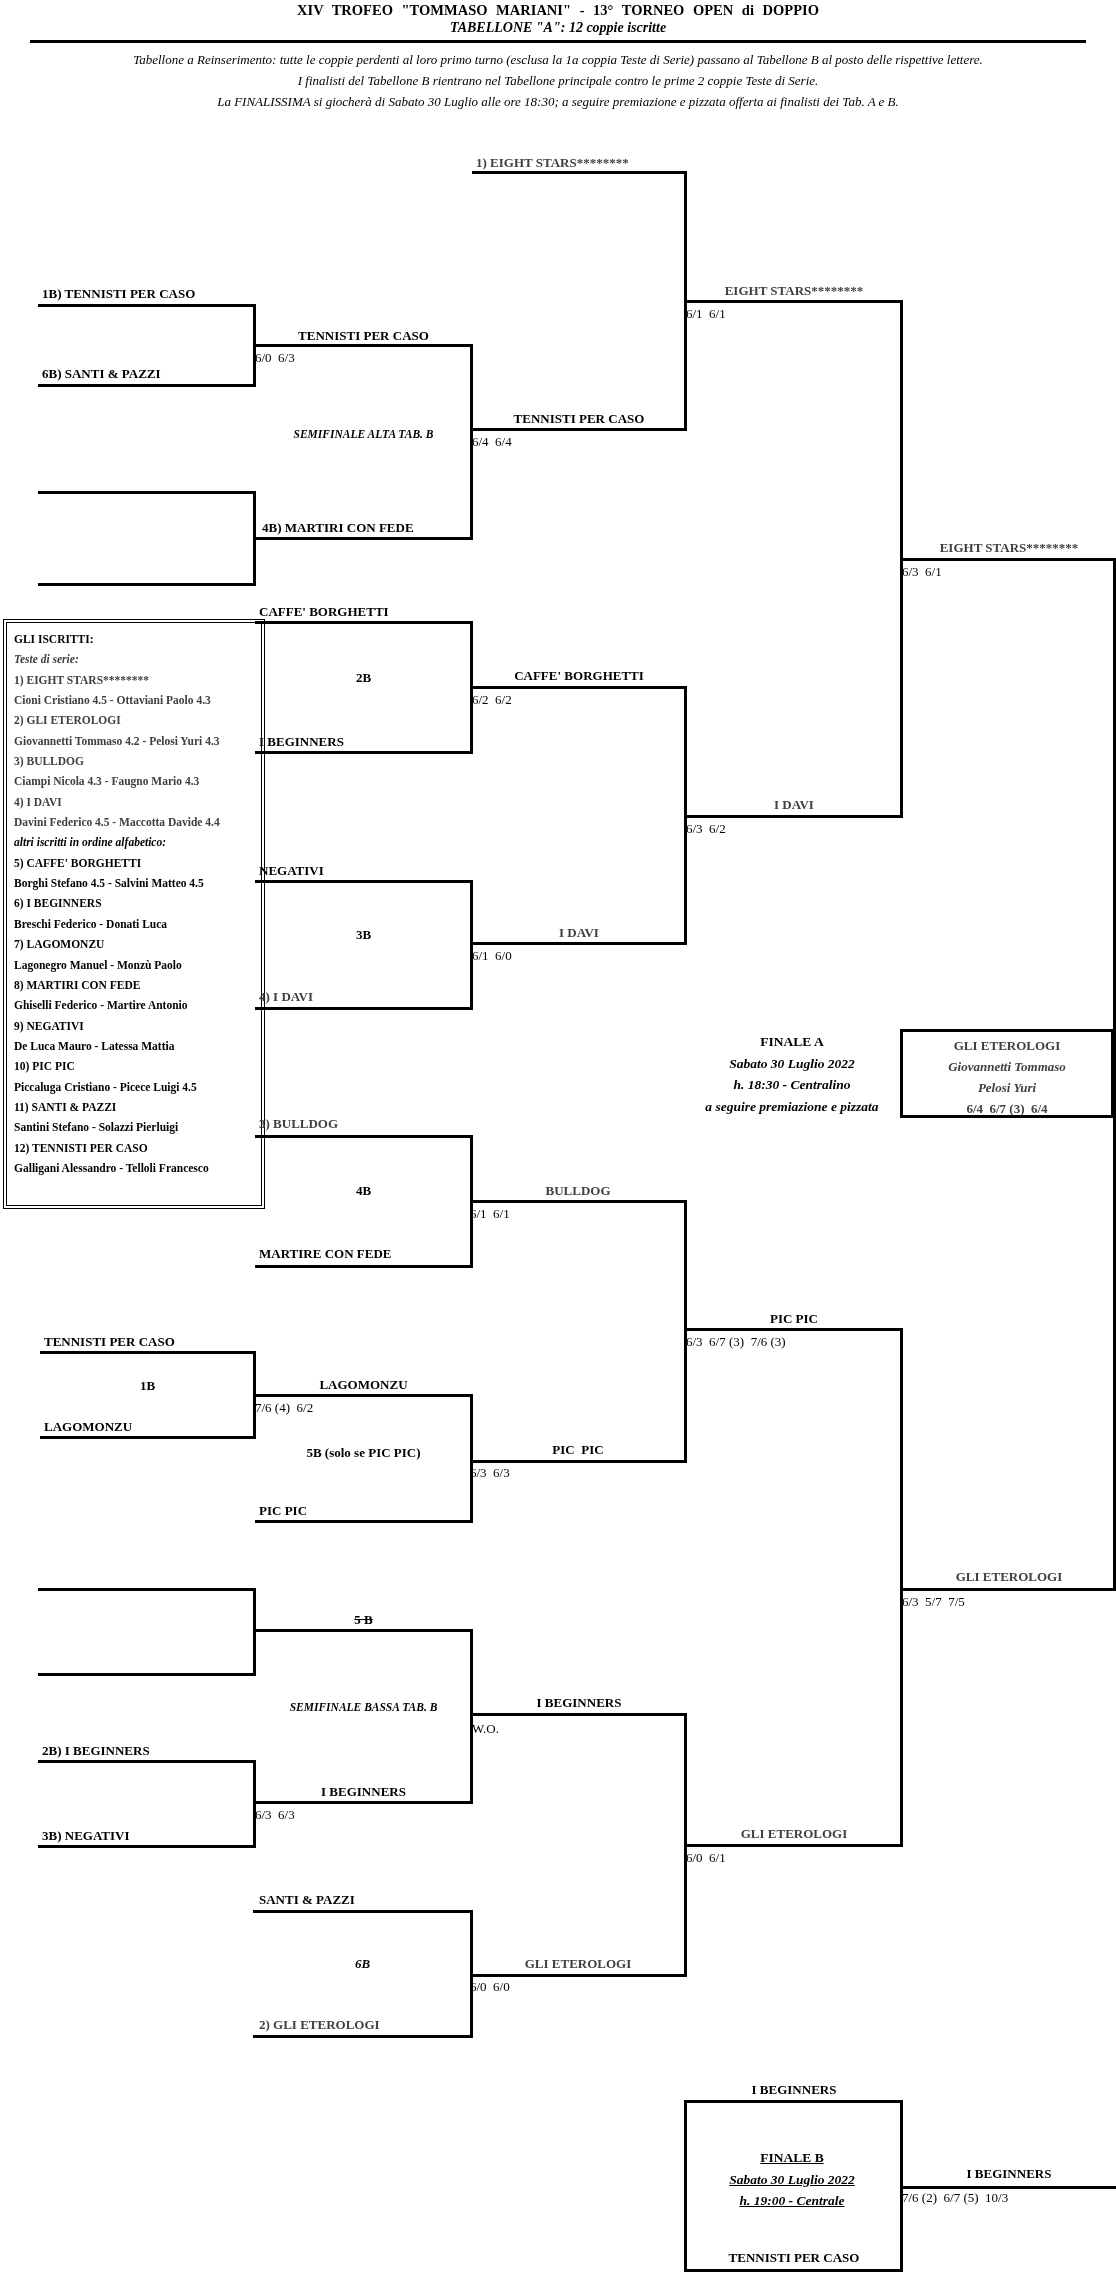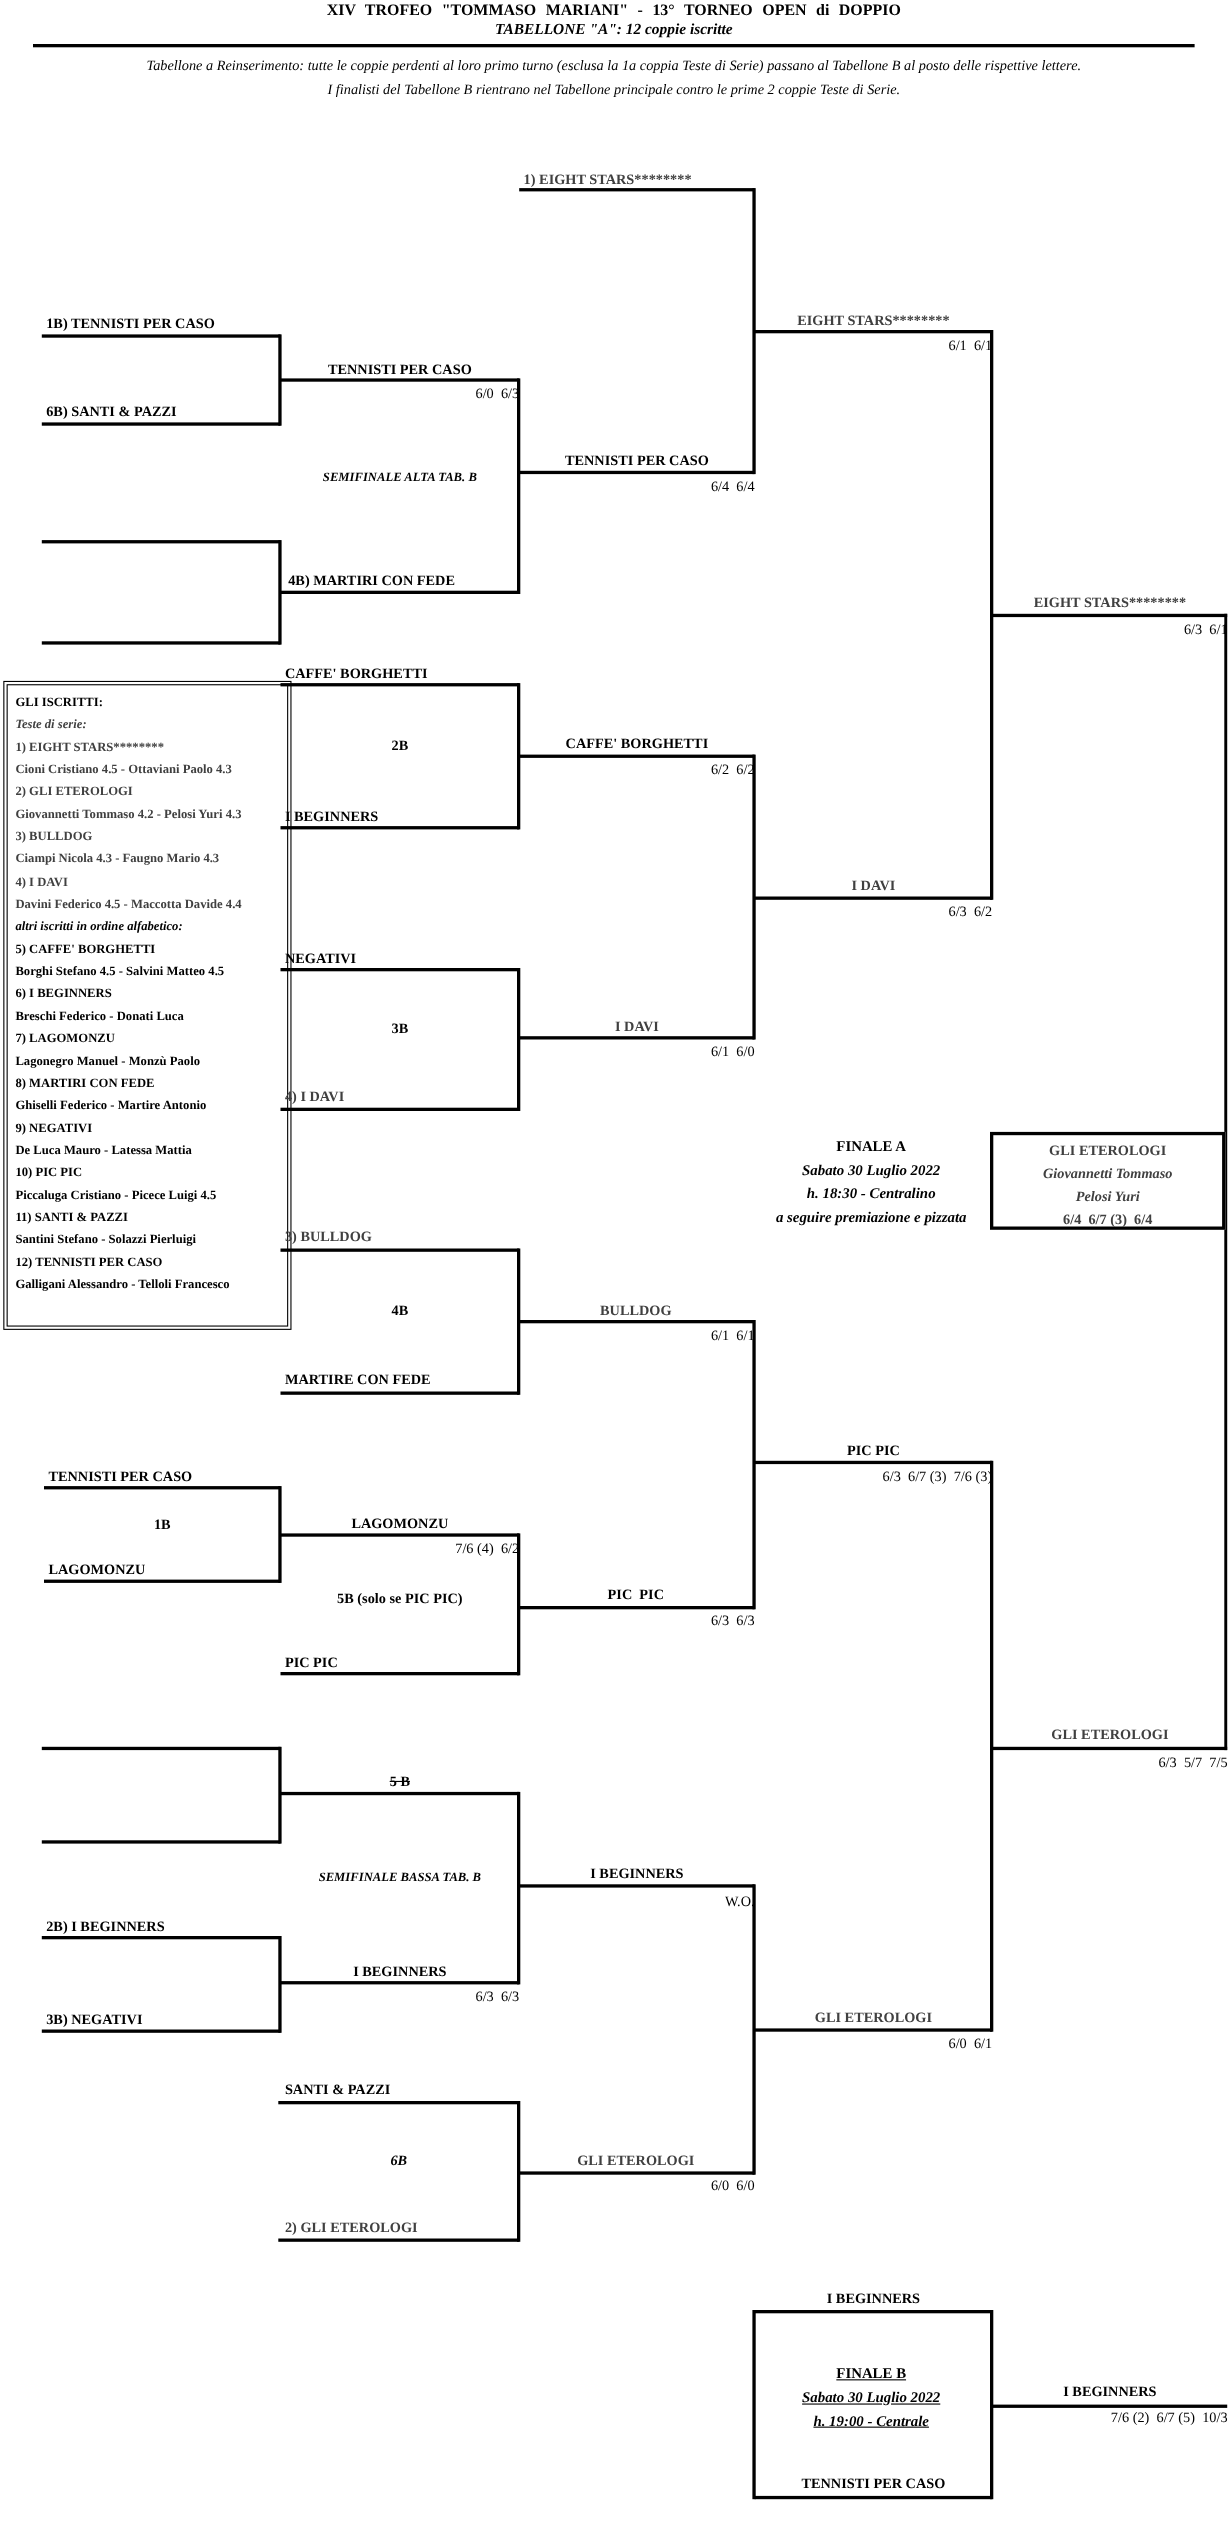--- a/index.html
+++ b/index.html
@@ -13,40 +13,41 @@
   .rules{position:absolute;top:49px;left:0;width:100%;text-align:center;
          font-style:italic;font-size:13px;line-height:21px;}
   .hline{position:absolute;height:3px;background:#000;}
   .vline{position:absolute;width:3px;background:#000;}
   .lbl{position:absolute;font-weight:bold;font-size:13px;line-height:15px;white-space:nowrap;}
   .c{text-align:center;}
   .red{color:#404040;}
   .it{font-style:italic;}
   .sm{font-size:11.5px;}
   .strike{text-decoration:line-through;}
-  .score{position:absolute;font-size:13px;line-height:15px;text-align:right;white-space:pre;}
+  .score{position:absolute;font-size:13px;line-height:15px;text-align:left;white-space:pre;}
   .box{position:absolute;left:3px;top:619px;width:247px;height:576px;
        border:4px double #000;padding:6px 0 0 7px;}
   .entry{font-weight:bold;font-size:11.5px;line-height:20.35px;white-space:nowrap;}
   .fin{position:absolute;text-align:center;font-weight:bold;font-size:13.5px;line-height:21.5px;}
   .champ{position:absolute;left:900px;top:1029px;width:208px;height:80px;
          border:3px solid #000;background:#fff;text-align:center;font-weight:bold;
          font-size:13px;line-height:21px;padding-top:3px;z-index:5;}
 </style>
 </head>
 <body>
 
 <div id="sheet">
 
   <div class="title">XIV  TROFEO  "TOMMASO  MARIANI"  -  13°  TORNEO  OPEN  di  DOPPIO</div>
   <div class="subtitle">TABELLONE   "A": 12 coppie iscritte</div>
   <div class="headrule"></div>
   <div class="rules">
     <div>Tabellone a Reinserimento: tutte le coppie perdenti al loro primo turno (esclusa la 1a coppia Teste di Serie) passano al Tabellone B al posto delle rispettive lettere.</div>
     <div>I finalisti del Tabellone B rientrano nel Tabellone principale contro le prime 2 coppie Teste di Serie.</div>
+    <div>La FINALISSIMA si giocherà di Sabato 30 Luglio alle ore 18:30; a seguire premiazione e pizzata offerta ai finalisti dei Tab. A e B.</div>
   </div>
 
   <div id="lines">
       <div class="hline" style="left: 472px; top: 171px; width: 214px;"></div>
       <div class="hline" style="left: 38px; top: 304px; width: 217px;"></div>
       <div class="hline" style="left: 38px; top: 384px; width: 217px;"></div>
       <div class="hline" style="left: 255px; top: 344px; width: 217px;"></div>
       <div class="hline" style="left: 38px; top: 491px; width: 217px;"></div>
       <div class="hline" style="left: 38px; top: 583px; width: 217px;"></div>
       <div class="hline" style="left: 255px; top: 537px; width: 217px;"></div>

